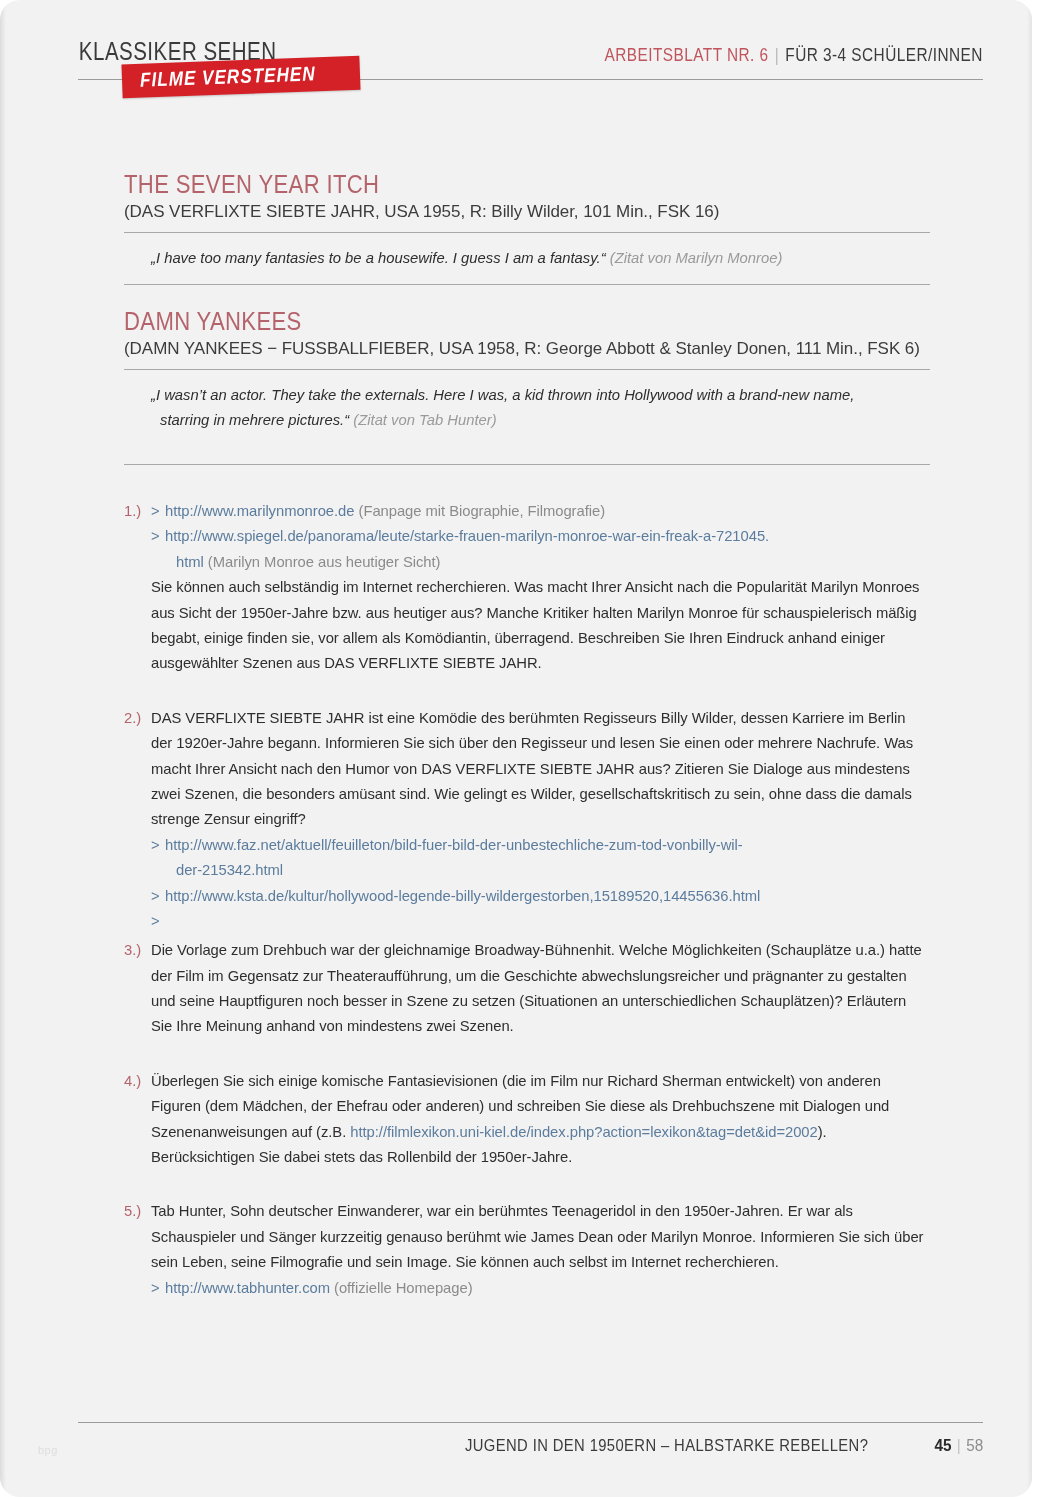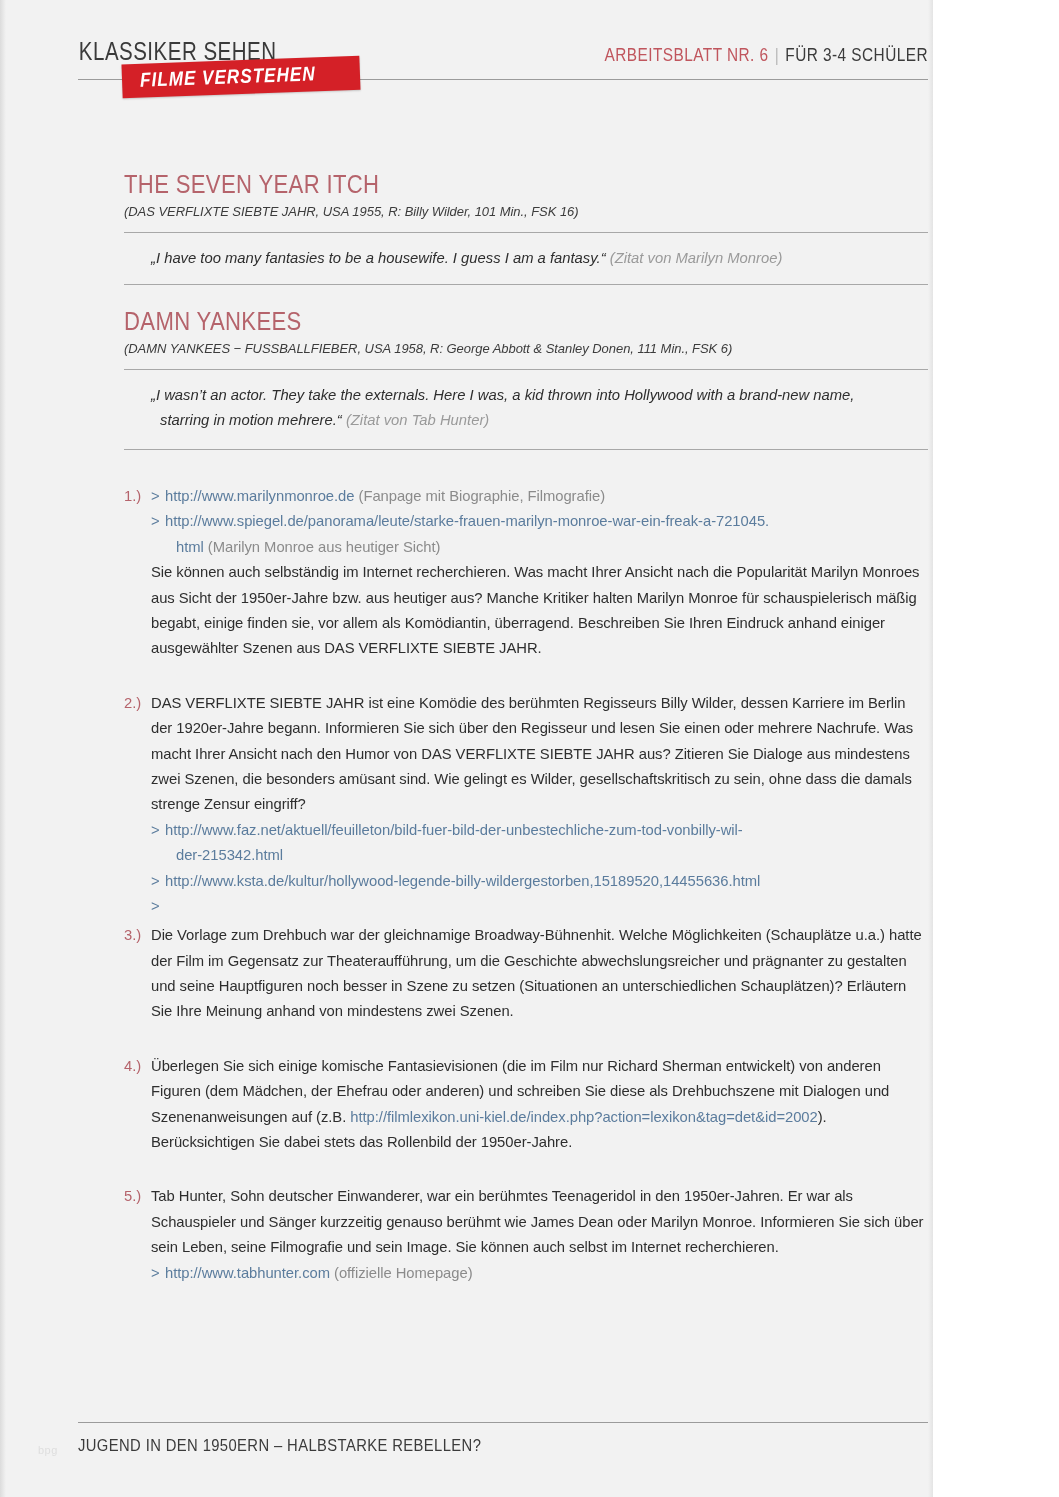--- a/index.html
+++ b/index.html
@@ -2,26 +2,27 @@
 <html><head>
 <meta charset="utf-8">
 <style>
   html, body {
     margin: 0;
     padding: 0;
     background: #ffffff;
   }
   .page {
     position: relative;
-    width: 933px;
+    width: 1032px;
     height: 1497px;
     background: #f2f2f2;
     font-family: "Liberation Sans", sans-serif;
     overflow: hidden;
     box-sizing: border-box;
+    border-radius: 20px;
   }
   .page::before {
     content: "";
     position: absolute;
     left: 0; top: 0;
     width: 6px; height: 100%;
     background: linear-gradient(to right, #dcdcdc, #f2f2f2);
     pointer-events: none;
   }
   .page::after {
@@ -118,47 +119,46 @@
     color: #b5636b;
     letter-spacing: 0.4px;
     transform: scaleX(0.85);
     transform-origin: left center;
     white-space: nowrap;
     margin: 0 0 4px 0;
     font-weight: 400;
     line-height: 28px;
   }
   .film-sub {
-    font-size: 13px;
+    font-size: 17px;
     color: #3c3c3c;
     line-height: 20px;
     margin: 0 0 10px 0;
     letter-spacing: -0.05px;
-    font-style: italic;
   }
   .quote-block {
     border-top: 1px solid #a8a8a8;
     border-bottom: 1px solid #a8a8a8;
     padding: 13px 0 13px 28px;
     margin-bottom: 22px;
   }
   .quote-text {
     font-size: 14.8px;
     font-style: italic;
     color: #2e2e2e;
     line-height: 25px;
     margin: 0;
     text-indent: -1px;
   }
   .quote-text .attrib {
     color: #9a9a9a;
     font-style: italic;
   }
   .quote-block.second {
-    padding-bottom: 16px;
+    padding-bottom: 31px;
   }
   .quote-block.second .quote-text .cont {
     display: inline-block;
     padding-left: 9px;
   }
 
   
   .tasks { margin-top: 34px; }
   .task {
     position: relative;
@@ -206,21 +206,21 @@
     top: 1422px;
     width: 905px;
   }
   .footer-rule {
     width: 905px;
     height: 1px;
     background: #9b9b9b;
   }
   .footer-row {
     display: flex;
-    justify-content: space-between;
+    justify-content: flex-end;
     align-items: baseline;
     padding-top: 13px;
   }
   .footer-title {
     font-family: "Liberation Sans Narrow", "Liberation Sans", sans-serif;
     font-size: 17px;
     color: #3b3b3b;
     letter-spacing: 0.45px;
     transform: scaleX(0.87);
     transform-origin: left center;
@@ -272,21 +272,21 @@
       <div class="film-sub">(DAS VERFLIXTE SIEBTE JAHR, USA 1955, R: Billy Wilder, 101 Min., FSK 16)</div>
       <div class="quote-block">
         <p class="quote-text"><span>„I have too many fantasies to be a housewife. I guess I am a fantasy.“</span> <span class="attrib">(Zitat von Marilyn Monroe)</span></p>
       </div>
     </div>
 
     <div>
       <h1 class="film-title">DAMN YANKEES</h1>
       <div class="film-sub">(DAMN YANKEES − FUSSBALLFIEBER, USA 1958, R: George Abbott &amp; Stanley Donen, 111 Min., FSK 6)</div>
       <div class="quote-block second">
-        <p class="quote-text"><span>„I wasn’t an actor. They take the externals. Here I was, a kid thrown into Hollywood with a brand-new name,</span><br><span class="cont">starring in motion mehrere.“</span> <span class="attrib">(Zitat von Tab Hunter)</span></p>
+        <p class="quote-text"><span>„I wasn’t an actor. They take the externals. Here I was, a kid thrown into Hollywood with a brand-new name,</span><br><span class="cont">starring in mehrere pictures.“</span> <span class="attrib">(Zitat von Tab Hunter)</span></p>
       </div>
     </div>
 
     <div class="tasks">
 
       <div class="task">
         <span class="task-num">1.)</span>
         <div class="task-body">
           <div class="link-line"><span class="gt">&gt;</span><span>http://www.marilynmonroe.de</span><span class="note"> (Fanpage mit Biographie, Filmografie)</span></div>
           <div class="link-line"><span class="gt">&gt;</span><span>http://www.spiegel.de/panorama/leute/starke-frauen-marilyn-monroe-war-ein-freak-a-721045.</span><span class="wrap2"><span>html</span><span class="note"> (Marilyn Monroe aus heutiger Sicht)</span></span></div>

